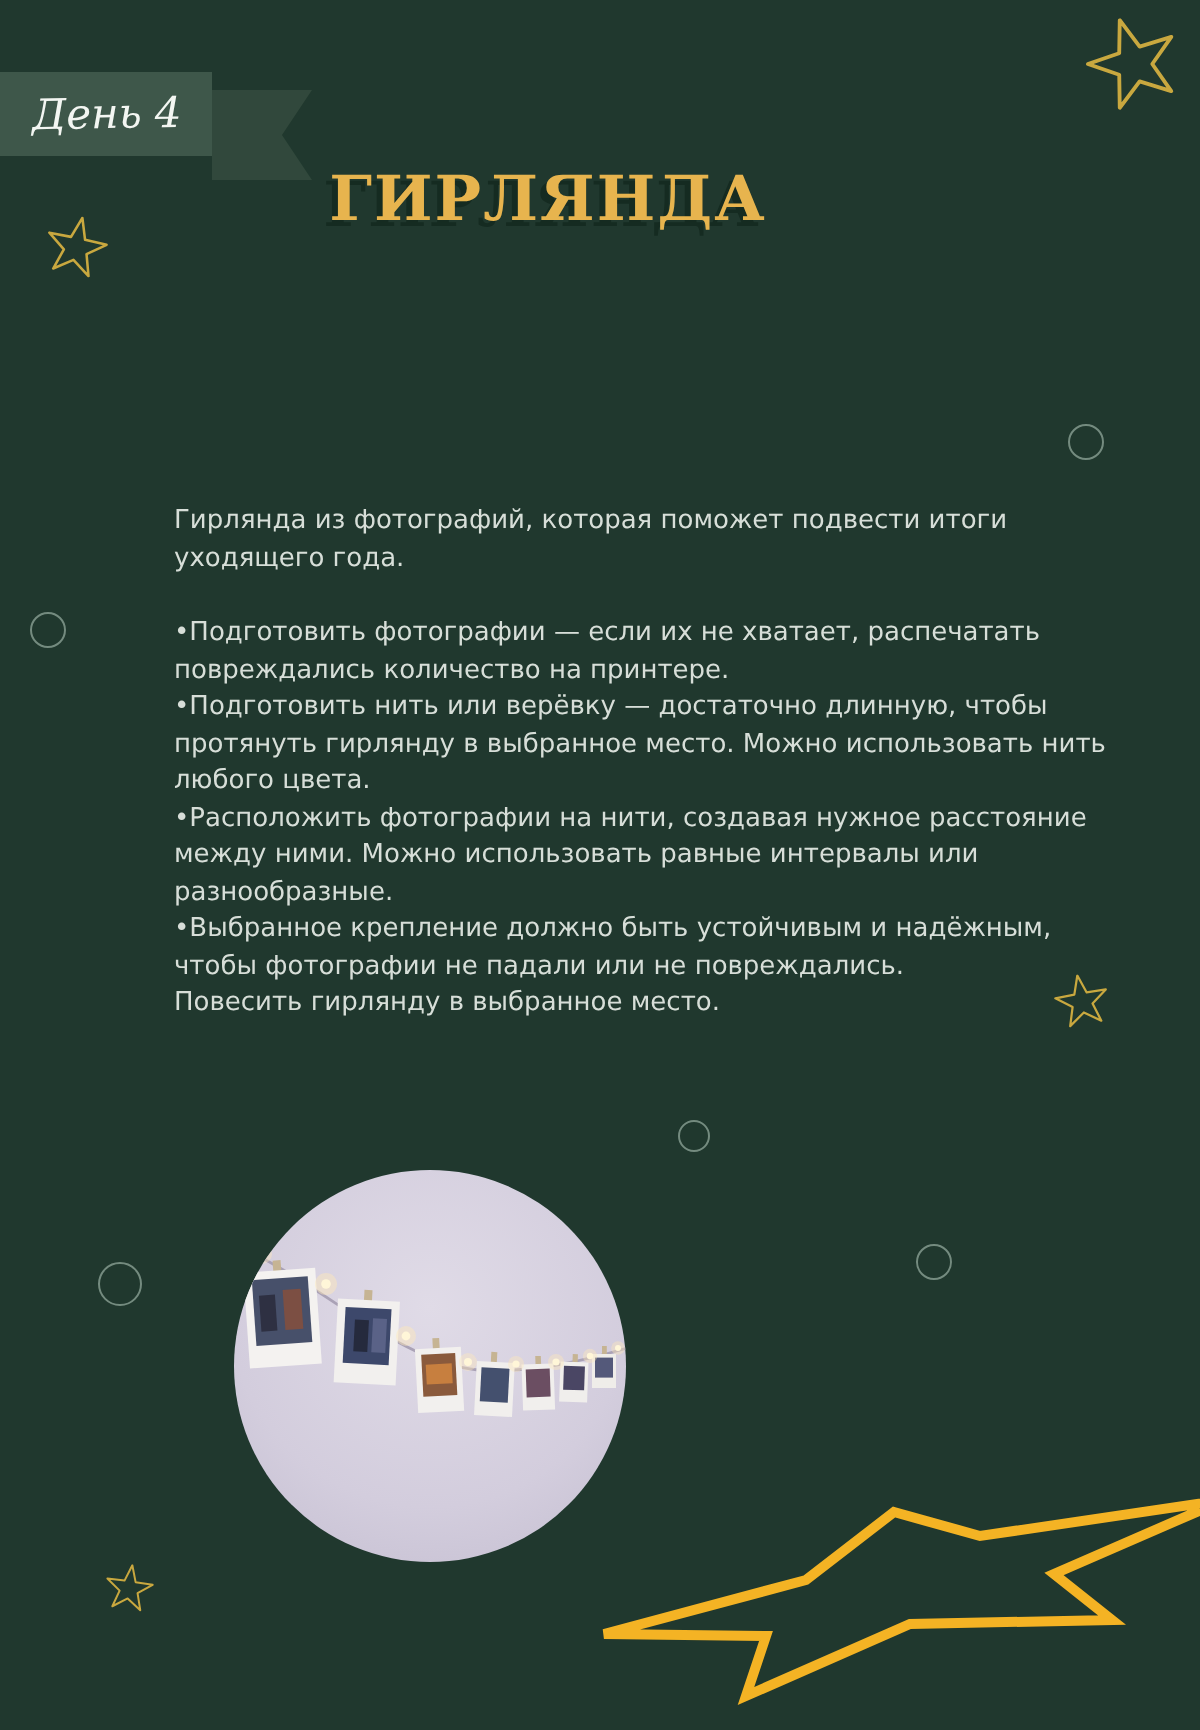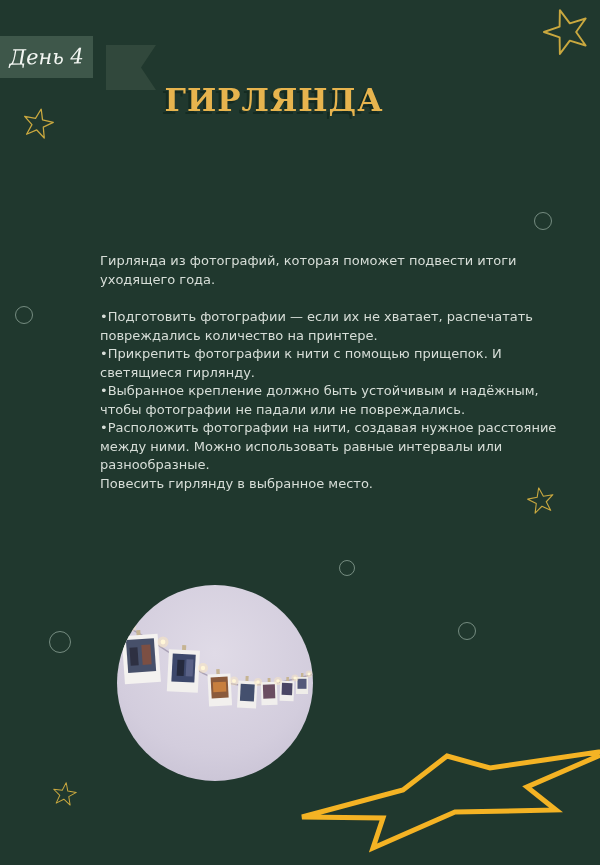--- a/index.html
+++ b/index.html
@@ -21,21 +21,21 @@
   .ribbon-tail {
     position: absolute;
     left: 106px; top: 45px;
     width: 50px; height: 45px;
     background: #31483c;
     clip-path: polygon(0 0, 100% 0, 70% 50%, 100% 100%, 0 100%);
   }
   .ribbon-main {
     position: absolute;
     left: 0; top: 36px;
-    width: 93px; height: 42px;
+    width: 106px; height: 42px;
     background: #3e574a;
     display: flex;
     align-items: center;
     justify-content: center;
   }
   .ribbon-label {
     font-family: "DejaVu Serif", serif;
     font-style: italic;
     font-size: 21px;
     color: #f3f6f2;
@@ -54,21 +54,21 @@
     font-size: 31px;
     line-height: 41px;
     letter-spacing: 1px;
     color: #e7b44e;
     text-shadow: -3px 3px 0 #152b21;
   }
 
   
   .body-text {
     position: absolute;
-    left: 100px; top: 252px;
+    left: 87px; top: 252px;
     width: 470px;
     font-size: 13px;
     line-height: 18.5px;
     color: #d7ded8;
   }
   .body-text .intro { margin-bottom: 19px; }
   .body-text .step, .body-text .closing { margin: 0; }
 
   
   .photo-circle {
@@ -125,23 +125,23 @@
     <span class="ribbon-label">День 4</span>
   </div>
 
   <div class="title">
     <div>ГИРЛЯНДА</div>
   </div>
 
   <div class="body-text">
     <p class="intro">Гирлянда из фотографий, которая поможет подвести итоги уходящего года.</p>
     <p class="step">•Подготовить фотографии — если их не хватает, распечатать повреждались количество на принтере.</p>
-    <p class="step">•Прикрепить фотографии к нити с помощью прищепок. И светящиеся гирлянду.</p>
+    <p class="step">•Подготовить нить или верёвку — достаточно длинную, чтобы протянуть гирлянду в выбранное место. Можно использовать нить любого цвета.</p>
+    <p class="step">•Расположить фотографии на нити, создавая нужное расстояние между ними. Можно использовать равные интервалы или разнообразные.</p>
     <p class="step">•Выбранное крепление должно быть устойчивым и надёжным, чтобы фотографии не падали или не повреждались.</p>
-    <p class="step">•Расположить фотографии на нити, создавая нужное расстояние между ними. Можно использовать равные интервалы или разнообразные.</p>
     <p class="closing">Повесить гирлянду в выбранное место.</p>
   </div>
 
   <div class="photo-circle">
     <svg width="196" height="196" viewBox="0 0 196 196">
       <defs>
         <radialGradient id="wall" cx="50%" cy="35%" r="85%">
           <stop offset="0%" stop-color="#e0dbe7"></stop>
           <stop offset="60%" stop-color="#d3cddd"></stop>
           <stop offset="100%" stop-color="#c2bccf"></stop>

